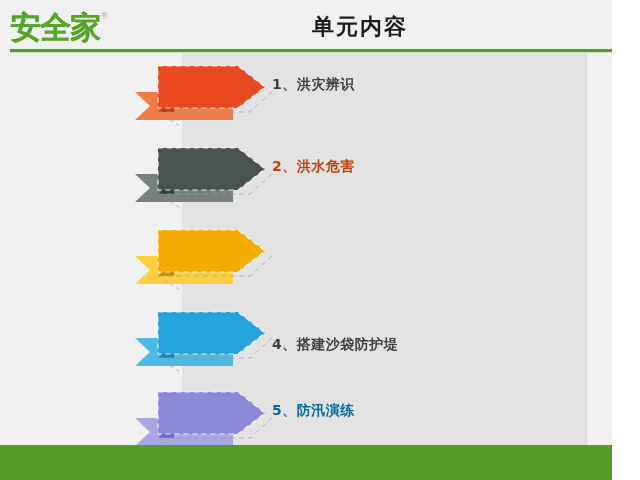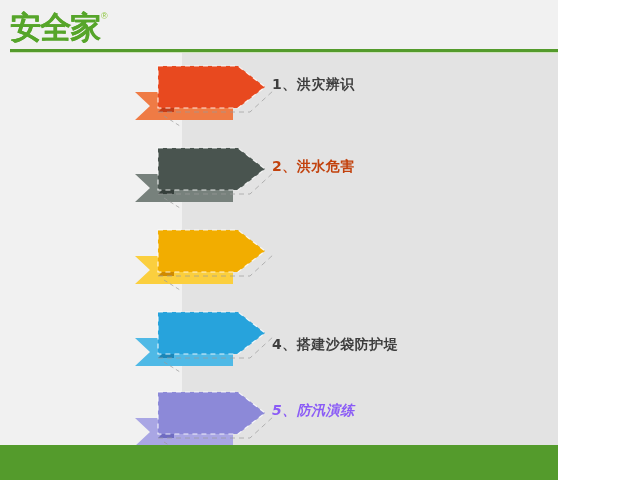--- a/index.html
+++ b/index.html
@@ -9,21 +9,21 @@
   }
   body {
     width: 640px;
     height: 480px;
     overflow: hidden;
     font-family: "Liberation Sans", "DejaVu Sans", sans-serif;
   }
 
   .slide {
     position: relative;
-    width: 558px;
+    width: 612px;
     height: 480px;
     background: #f1f1f1;
     overflow: hidden;
   }
 
   
   .header {
     position: absolute;
     left: 0; top: 0;
     width: 640px;
@@ -144,20 +144,21 @@
 </head>
 <body>
 
 <div class="slide">
 
   <div class="header">
     <div class="logo">
       <span class="logo-text">安全家</span>
         <span class="logo-reg">®</span>
     </div>
+    <div class="slide-title">单元内容</div>
     <div class="header-rule" style="background: rgb(84, 155, 44);"></div>
     <div class="header-rule-thin"></div>
   </div>
 
   <div class="panel" style="background: rgb(227, 227, 227);"></div>
   <div class="panel-shadow"></div>
 
   <div class="item" id="item-0" style="top:60px">
     <div class="banner">
       <svg width="150" height="68" viewBox="0 0 150 68">
@@ -217,18 +218,18 @@
     <div class="banner">
       <svg width="150" height="68" viewBox="0 0 150 68">
         <polygon points="105,60 7,60 22,46 7,32 105,32" fill="#a9a6e4"></polygon>
         <polygon points="46,36 46,52 30,52" fill="#6f6cc2"></polygon>
         <polygon points="30,6 110,6 137,27 110,48 30,48" fill="#8c89d8"></polygon>
         <polygon points="30,6 110,6 137,27 110,48 30,48" fill="none" stroke="#ffffff" stroke-width="1.2" stroke-dasharray="5,4" opacity="0.85"></polygon>
         <polyline points="30,52 122,52 146,30" fill="none" stroke="#9a9a9a" stroke-width="1" stroke-dasharray="5,4" opacity="0.7"></polyline>
         <polyline points="36,56 52,66" fill="none" stroke="#9a9a9a" stroke-width="1" stroke-dasharray="4,3" opacity="0.7"></polyline>
       </svg>
     </div>
-    <div class="item-label" style="color: #8b5cf6; font-style: italic;">5、防汛演练</div>
+    <div class="item-label" style="color: #0369a1;">5、防汛演练</div>
   </div>
 
   <div class="footer-bar" style="background: rgb(84, 155, 44);"></div>
 
 </div>
 
 </body></html>

